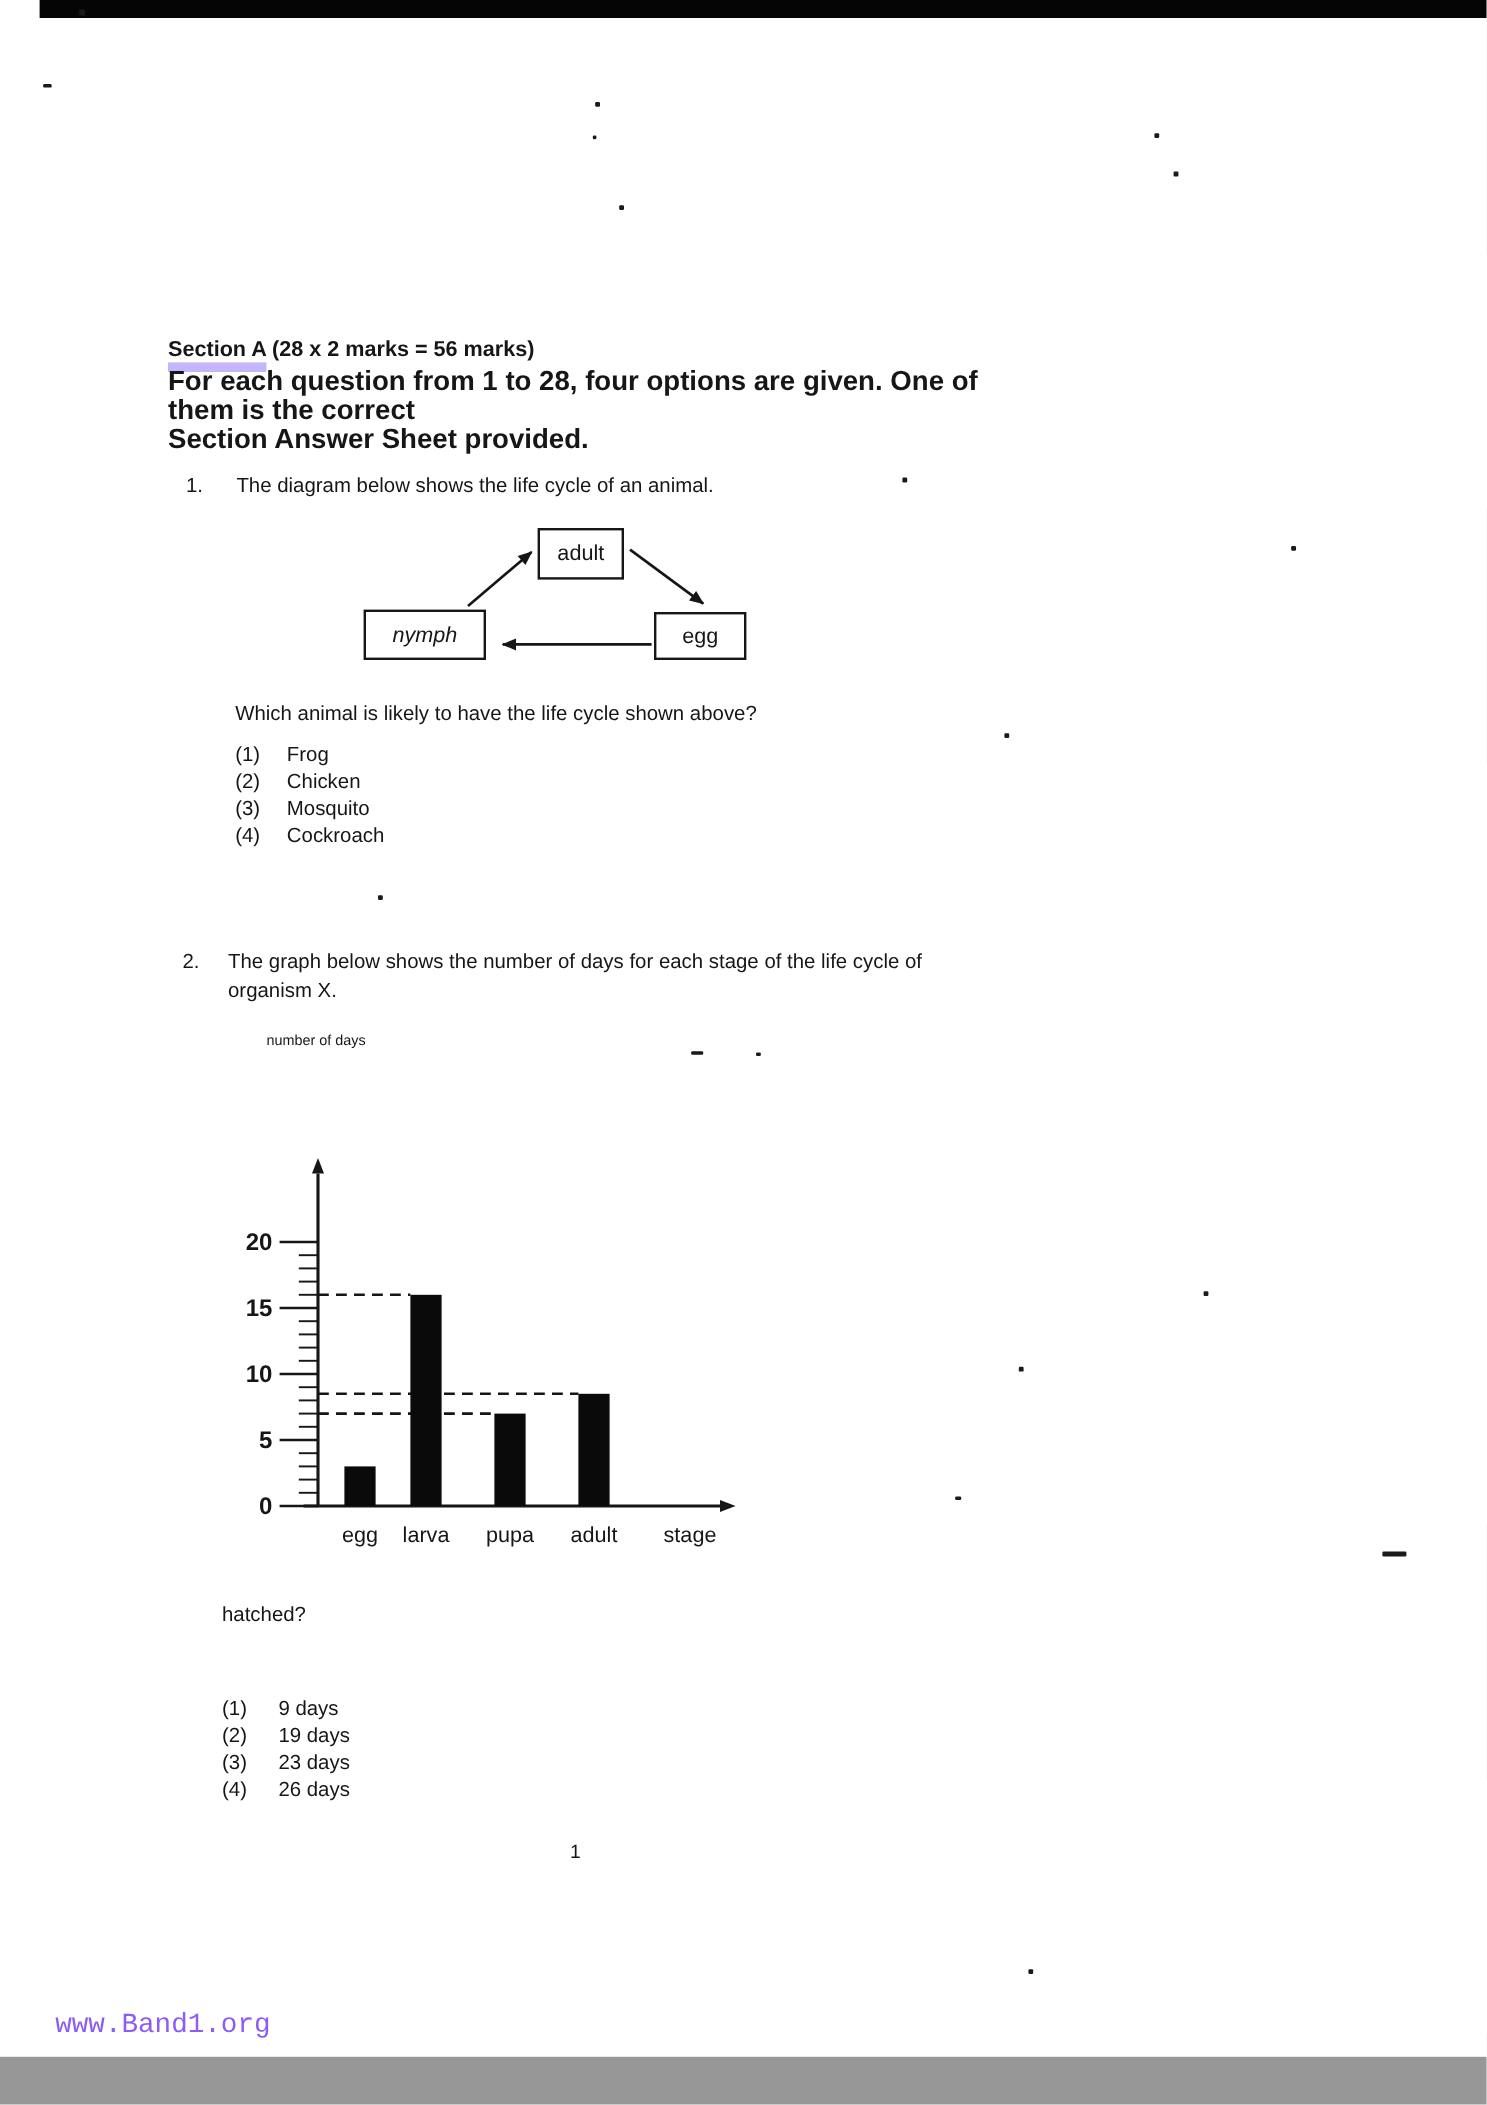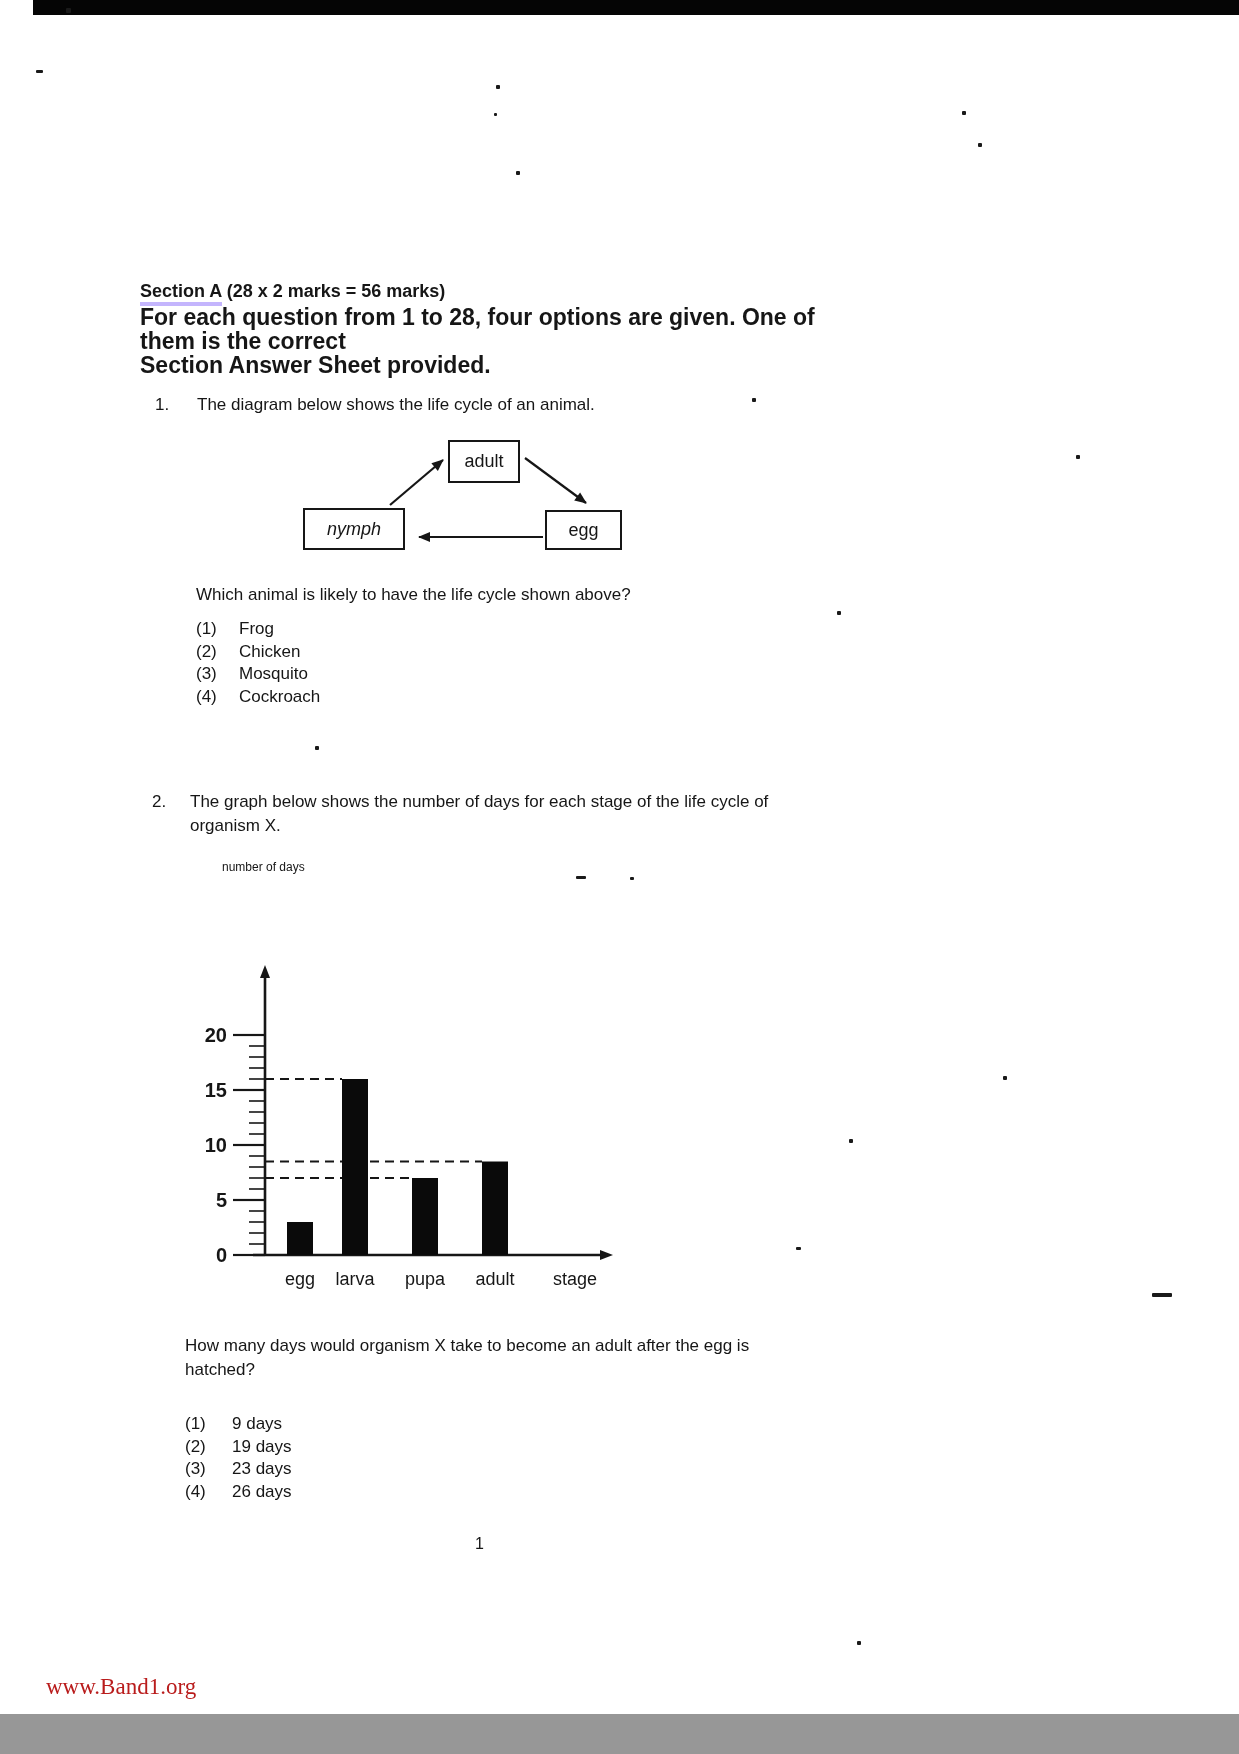--- a/index.html
+++ b/index.html
@@ -5,24 +5,24 @@
   * { margin:0; padding:0; box-sizing:border-box; }
   html,body { background:#e8e8e8; }
   .page {
     position:relative; width:1239px; height:1754px; background:#ffffff;
     overflow:hidden; font-family:"Liberation Sans", sans-serif; color:#161616;
   }
   .abs { position:absolute; }
   .body-txt { font-size:17px; line-height:24px; }
   .instr { font-size:23px; line-height:24px; font-weight:700; }
   .hdr-line { font-size:18px; font-weight:700; }
-  .hdr-title { text-decoration:none; border-bottom:4px solid #c4b5fd; padding-bottom:1px; }
+  .hdr-title { text-decoration:none; border-bottom:8px solid #c4b5fd; padding-bottom:1px; }
   .edge-bar-top { left:33px; top:0; right:0; height:15px; background:#050505; }
   .footer-bar { left:0; top:1714px; width:1239px; height:40px; background:#979797; }
-  .watermark { left:46px; top:1674px; font-family:Liberation Serif, serif; font-size:23px; color:#b91c1c; }
+  .watermark { left:46px; top:1674px; font-family:Liberation Mono, monospace; font-size:23px; color:#8b5cf6; }
   .page-num { left:475px; top:1535px; font-size:16px; }
   .dbox {
     position:absolute; border:2px solid #161616; background:#fff;
     display:flex; align-items:center; justify-content:center; font-size:18px;
   }
   .diagram-arrows line { stroke:#161616; stroke-width:2.2; }
   .opt-row { display:flex; height:22.5px; align-items:flex-start; font-size:17px; }
   .opt-num { display:inline-block; }
   .q1 .opt-num { width:43px; }
   .q2 .opt-num { width:47px; }
@@ -158,21 +158,20 @@
       <rect x="232" y="328" width="26" height="77" fill="#0a0a0a"></rect>
       <rect x="302" y="311.5" width="26" height="93.5" fill="#0a0a0a"></rect>
       <text x="120" y="435" text-anchor="middle" font-size="18" fill="#161616">egg</text>
       <text x="175" y="435" text-anchor="middle" font-size="18" fill="#161616">larva</text>
       <text x="245" y="435" text-anchor="middle" font-size="18" fill="#161616">pupa</text>
       <text x="315" y="435" text-anchor="middle" font-size="18" fill="#161616">adult</text>
       <text x="395" y="435" text-anchor="middle" font-size="18" fill="#161616">stage</text>
     </svg>
 
   <div class="abs body-txt" style="left:185px; top:1334px;">
-    <div>How many days would organism X take to become an adult after the egg is</div>
     <div>hatched?</div>
   </div>
 
   <div class="abs q2" style="left:185px; top:1414px;">
     <div class="opt-row">
       <span class="opt-num">(1)</span>
       <span>9 days</span>
     </div>
     <div class="opt-row">
       <span class="opt-num">(2)</span>

